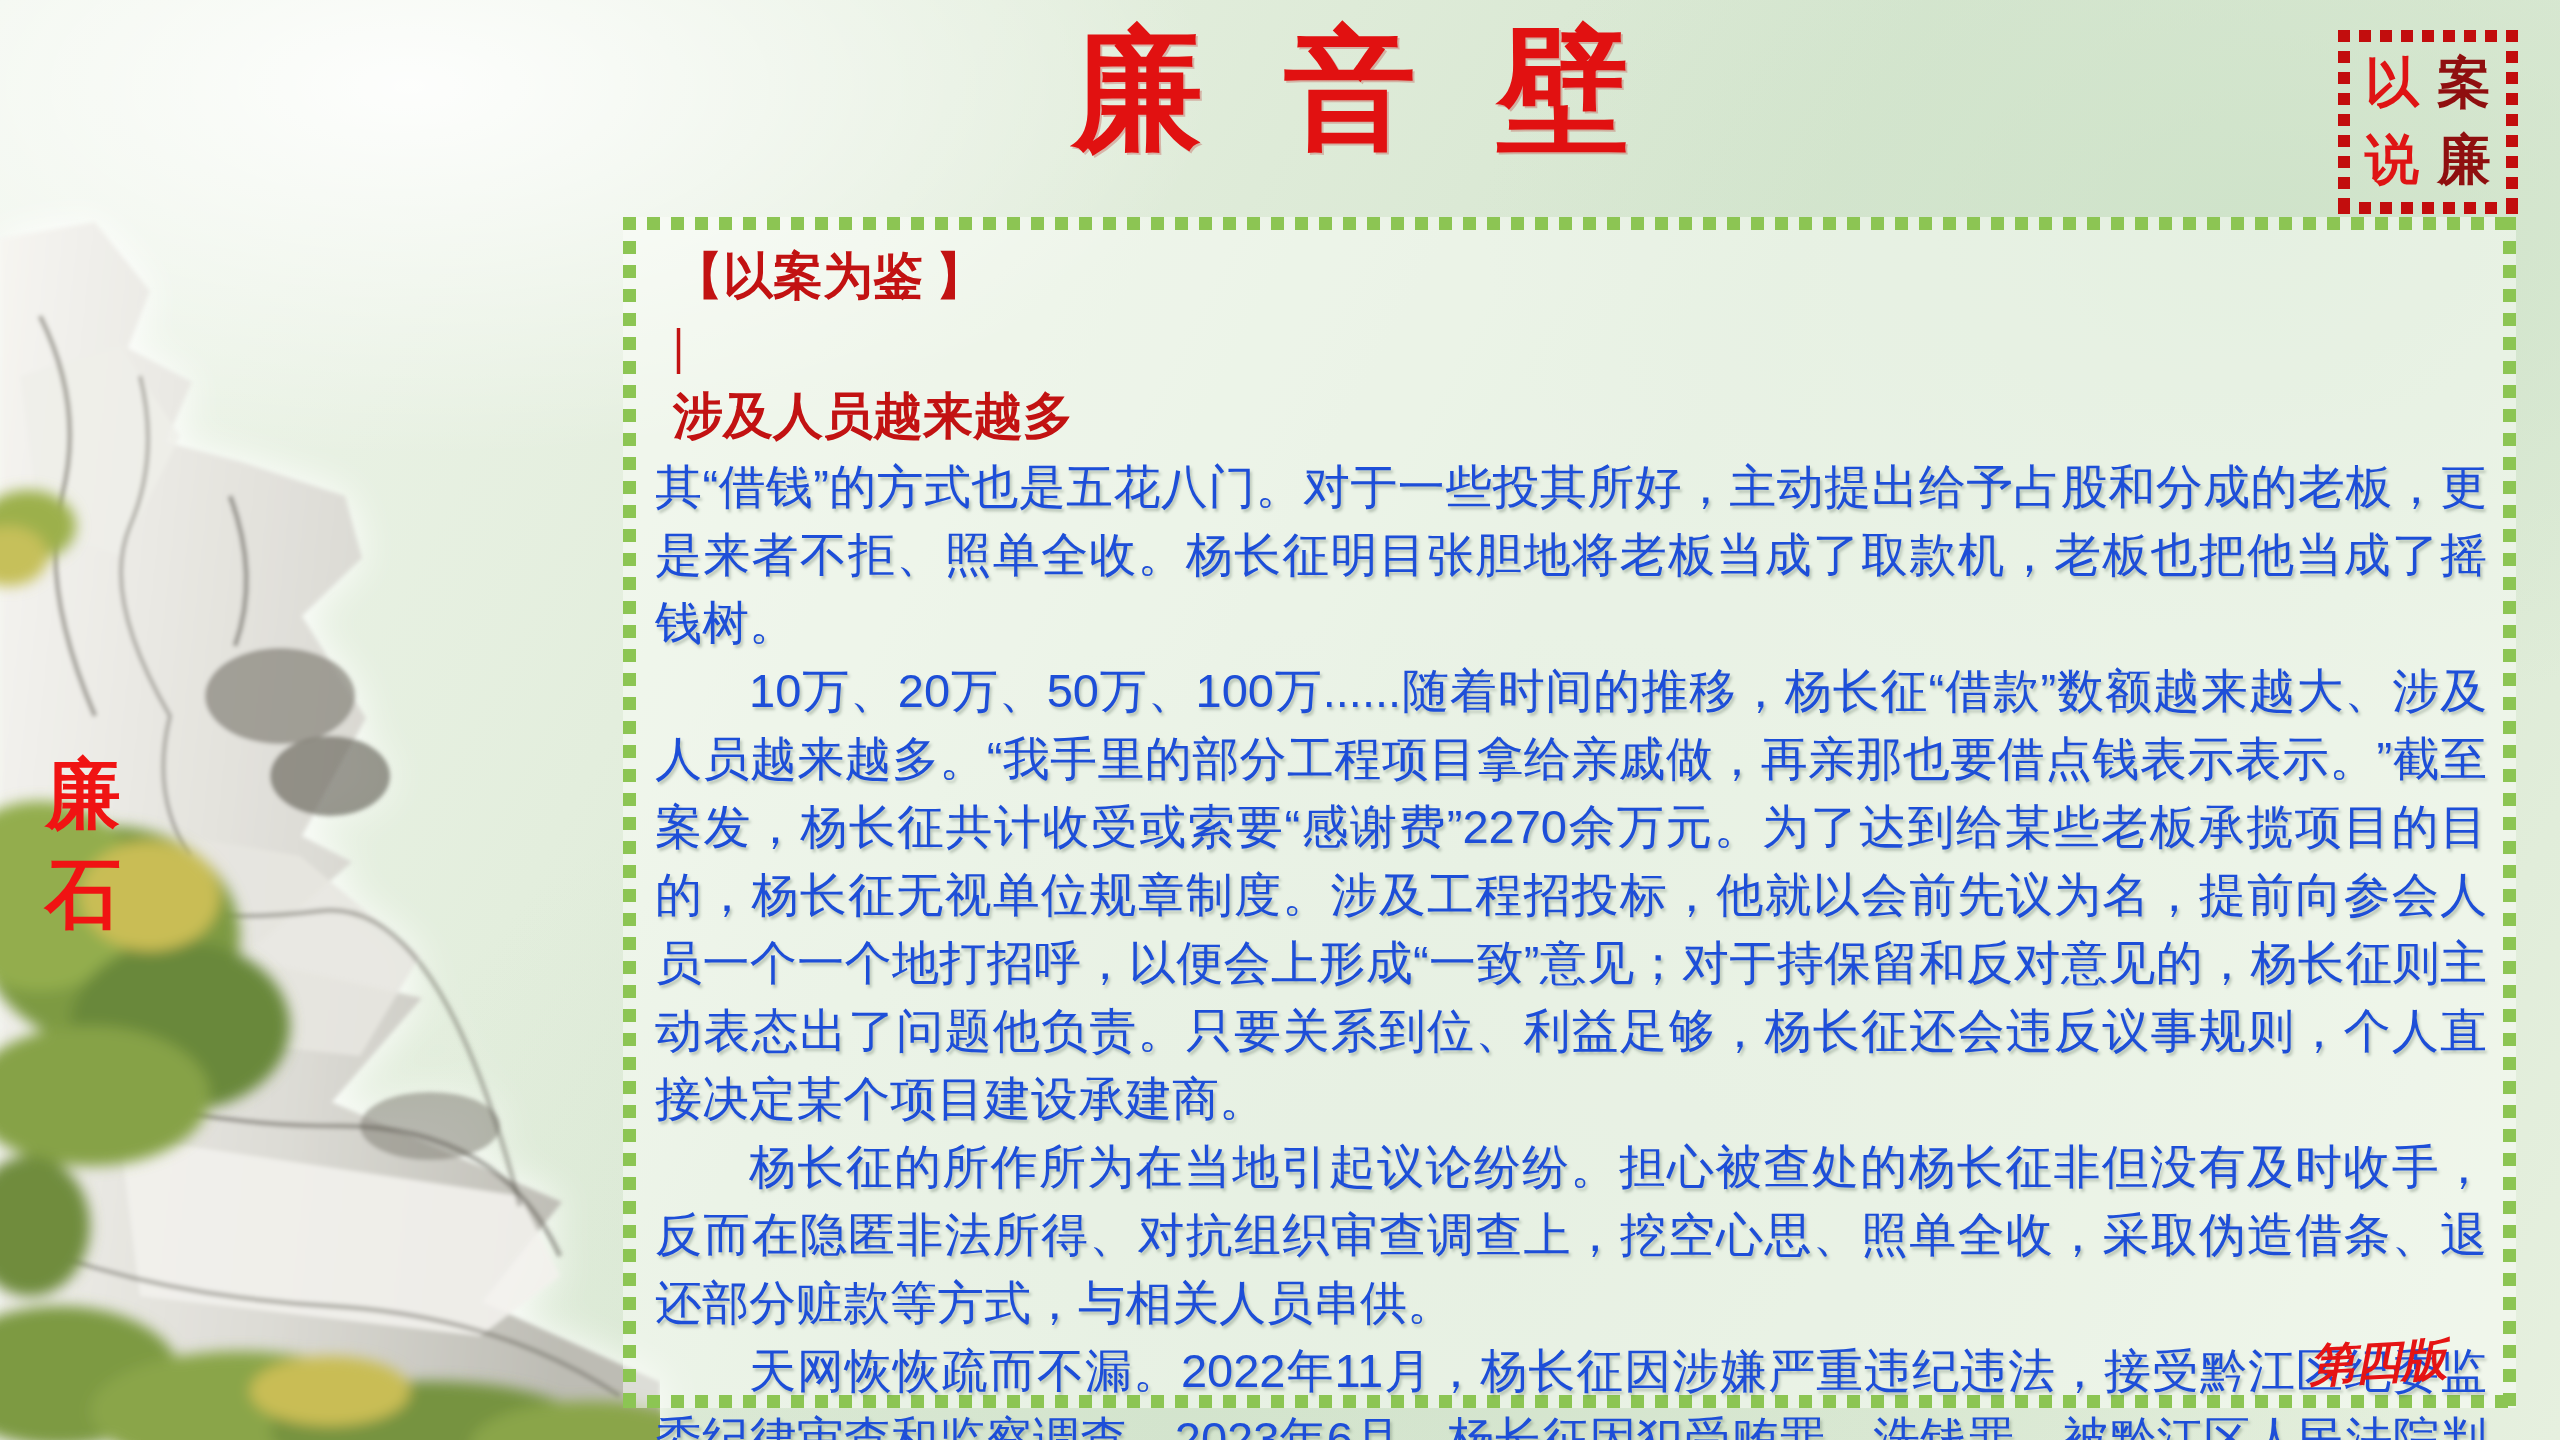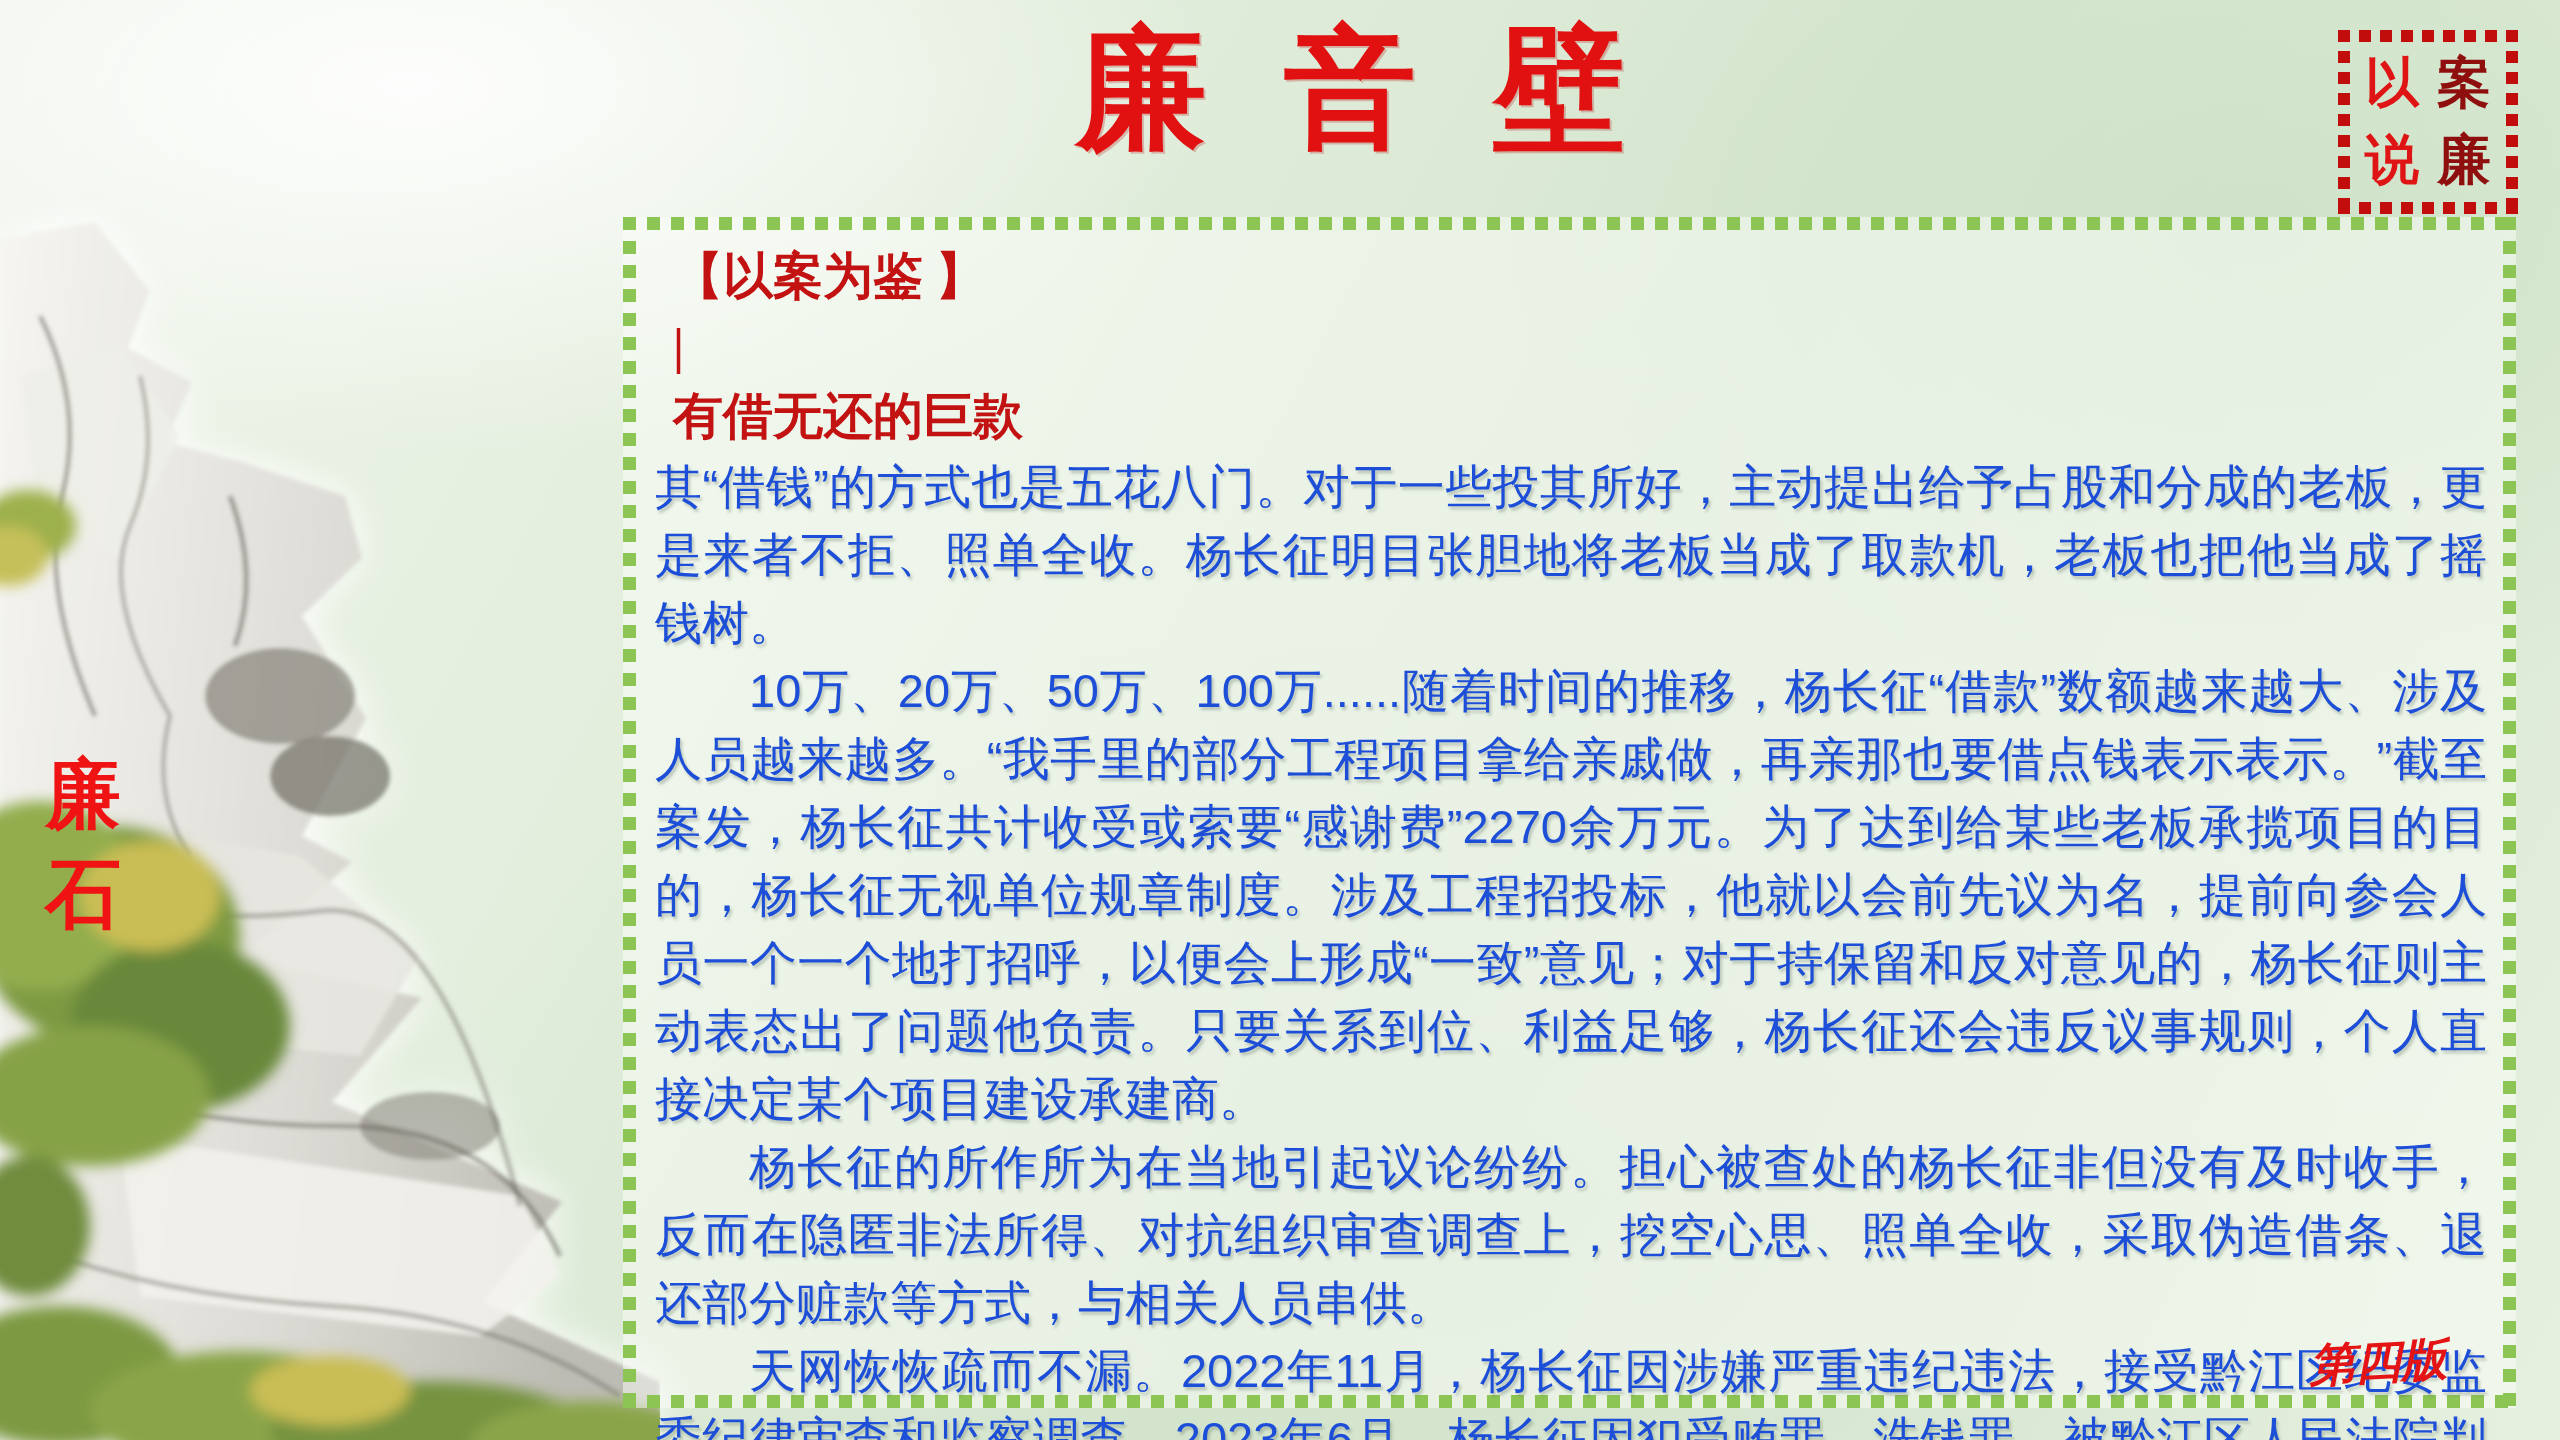--- a/index.html
+++ b/index.html
@@ -14,21 +14,21 @@
   }
   
   .rock-wrap{position:absolute;left:0;top:196px;width:660px;height:1244px;
     filter:drop-shadow(0 0 20px rgba(255,255,255,.95));}
   .rock-label{position:absolute;left:38px;top:548px;width:90px;
     font-family:"Liberation Serif",serif;font-weight:bold;color:#f01313;
     font-size:76px;line-height:100px;text-align:center;}
   .rock-label span{display:block;}
   
   .page-title{position:absolute;left:1050px;top:10px;width:600px;text-align:center;
-    font-family:Liberation Serif, serif;font-weight:900;font-size:132px;line-height:160px;
+    font-family:Liberation Sans, sans-serif;font-weight:900;font-size:132px;line-height:160px;
     color:#e11111;word-spacing:44px;text-shadow:2px 2px 0 rgba(180,10,10,.25);}
   
   .badge{position:absolute;left:2338px;top:30px;width:180px;height:184px;}
   .badge-inner{position:absolute;inset:14px;display:flex;flex-direction:column;
     justify-content:space-evenly;align-items:center;
     font-family:"Liberation Serif",serif;font-weight:bold;font-size:54px;}
   .badge-row{display:flex;gap:18px;}
   .badge-c-bright{color:#df1414;}
   .badge-c-dark{color:#8f0f0f;}
   
@@ -131,21 +131,21 @@
 <div class="content-frame">
   <div class="edge g-h" style="left:0;top:0;width:1893px;"></div>
   <div class="edge g-h" style="left:0;top:1178px;width:1893px;"></div>
   <div class="edge g-v" style="left:0;top:0;height:1191px;"></div>
   <div class="edge g-v" style="left:1880px;top:0;height:1191px;"></div>
 
   <div class="article">
     <div class="article-head">
       <span>【以案为鉴 】</span>
       <span class="head-sep">|</span>
-      <span>有借无还的巨款</span>
+      <span>涉及人员越来越多</span>
     </div>
     <div class="article-body">
       <p class="first">其“借钱”的方式也是五花八门。对于一些投其所好，主动提出给予占股和分成的老板，更是来者不拒、照单全收。杨长征明目张胆地将老板当成了取款机，老板也把他当成了摇钱树。</p>
       <p>10万、20万、50万、100万......随着时间的推移，杨长征“借款”数额越来越大、涉及人员越来越多。“我手里的部分工程项目拿给亲戚做，再亲那也要借点钱表示表示。”截至案发，杨长征共计收受或索要“感谢费”2270余万元。为了达到给某些老板承揽项目的目的，杨长征无视单位规章制度。涉及工程招投标，他就以会前先议为名，提前向参会人员一个一个地打招呼，以便会上形成“一致”意见；对于持保留和反对意见的，杨长征则主动表态出了问题他负责。只要关系到位、利益足够，杨长征还会违反议事规则，个人直接决定某个项目建设承建商。</p>
       <p>杨长征的所作所为在当地引起议论纷纷。担心被查处的杨长征非但没有及时收手，反而在隐匿非法所得、对抗组织审查调查上，挖空心思、照单全收，采取伪造借条、退还部分赃款等方式，与相关人员串供。</p>
       <p>天网恢恢疏而不漏。2022年11月，杨长征因涉嫌严重违纪违法，接受黔江区纪委监委纪律审查和监察调查。2023年6月，杨长征因犯受贿罪、洗钱罪，被黔江区人民法院判处有期徒刑13年，并处罚金310万元。</p>
     </div>
   </div>
 </div>
 

